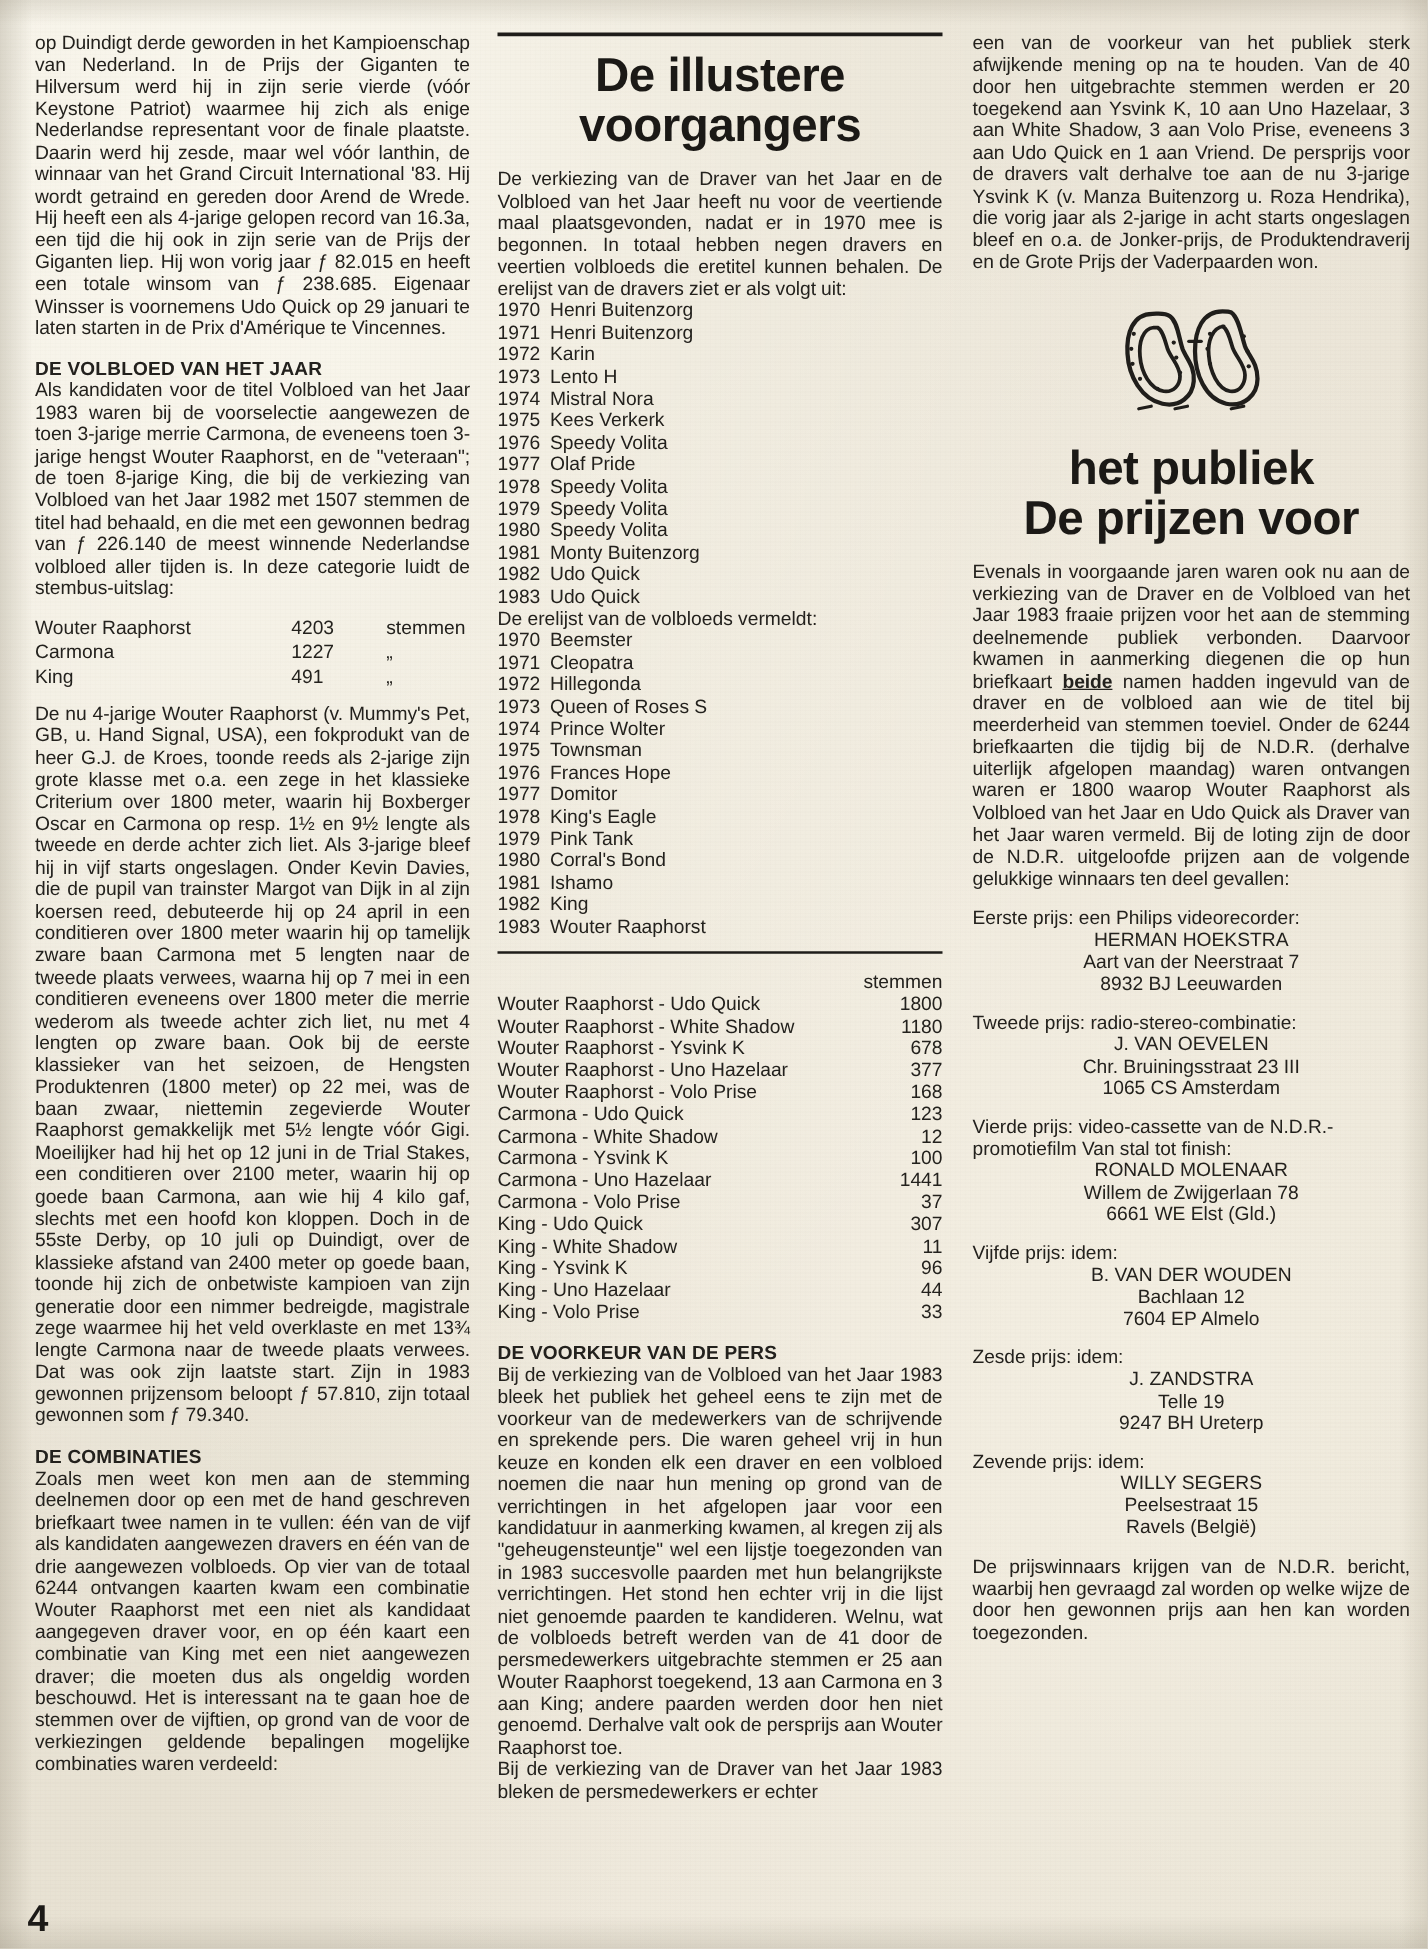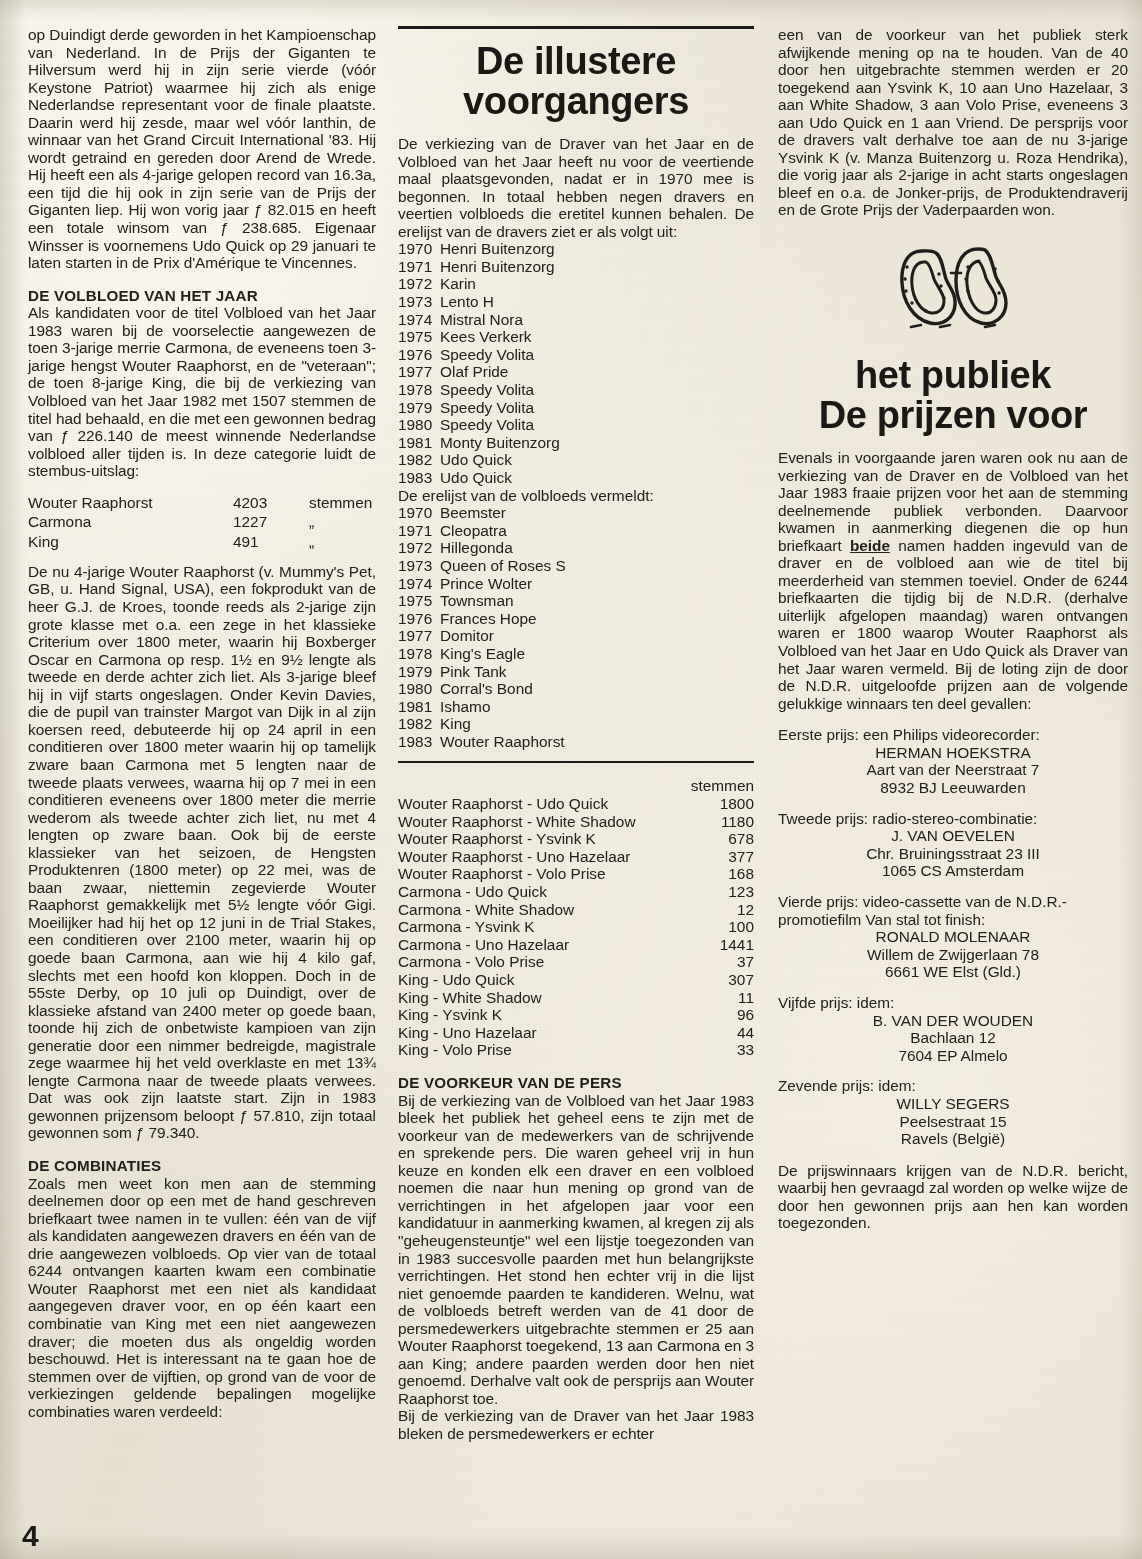--- a/index.html
+++ b/index.html
@@ -392,20 +392,26 @@
         <div class="paddr">Willem de Zwijgerlaan 78</div>
         <div class="pcity">6661 WE Elst (Gld.)</div>
       </div>
       <div class="prize">
         <div class="plabel">Vijfde prijs: idem:</div>
         <div class="pname">B. VAN DER WOUDEN</div>
         <div class="paddr">Bachlaan 12</div>
         <div class="pcity">7604 EP Almelo</div>
       </div>
       <div class="prize">
+        <div class="plabel">Zesde prijs: idem:</div>
+        <div class="pname">J. ZANDSTRA</div>
+        <div class="paddr">Telle 19</div>
+        <div class="pcity">9247 BH Ureterp</div>
+      </div>
+      <div class="prize">
         <div class="plabel">Zevende prijs: idem:</div>
         <div class="pname">WILLY SEGERS</div>
         <div class="paddr">Peelsestraat 15</div>
         <div class="pcity">Ravels (België)</div>
       </div>
     </div>
 
     <div class="gap"></div>
 
     <p class="body">De prijswinnaars krijgen van de N.D.R. bericht, waarbij hen gevraagd zal worden op welke wijze de door hen gewonnen prijs aan hen kan worden toegezonden.</p>

